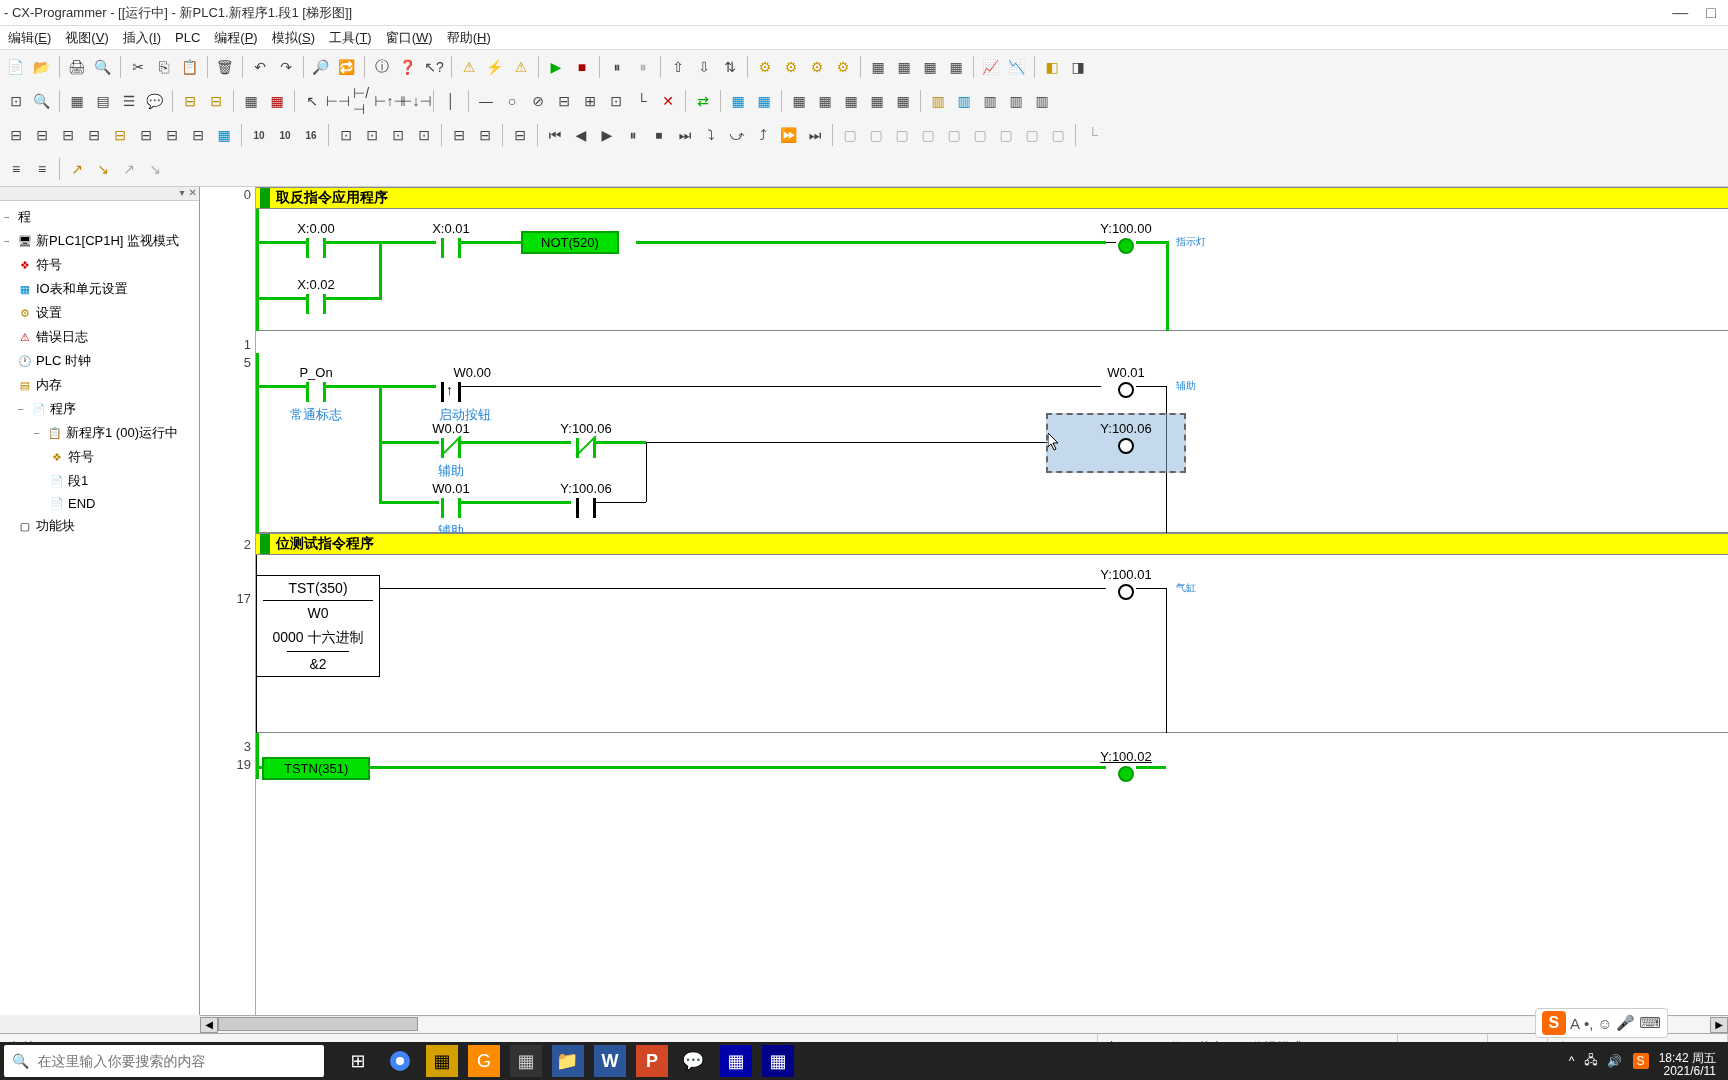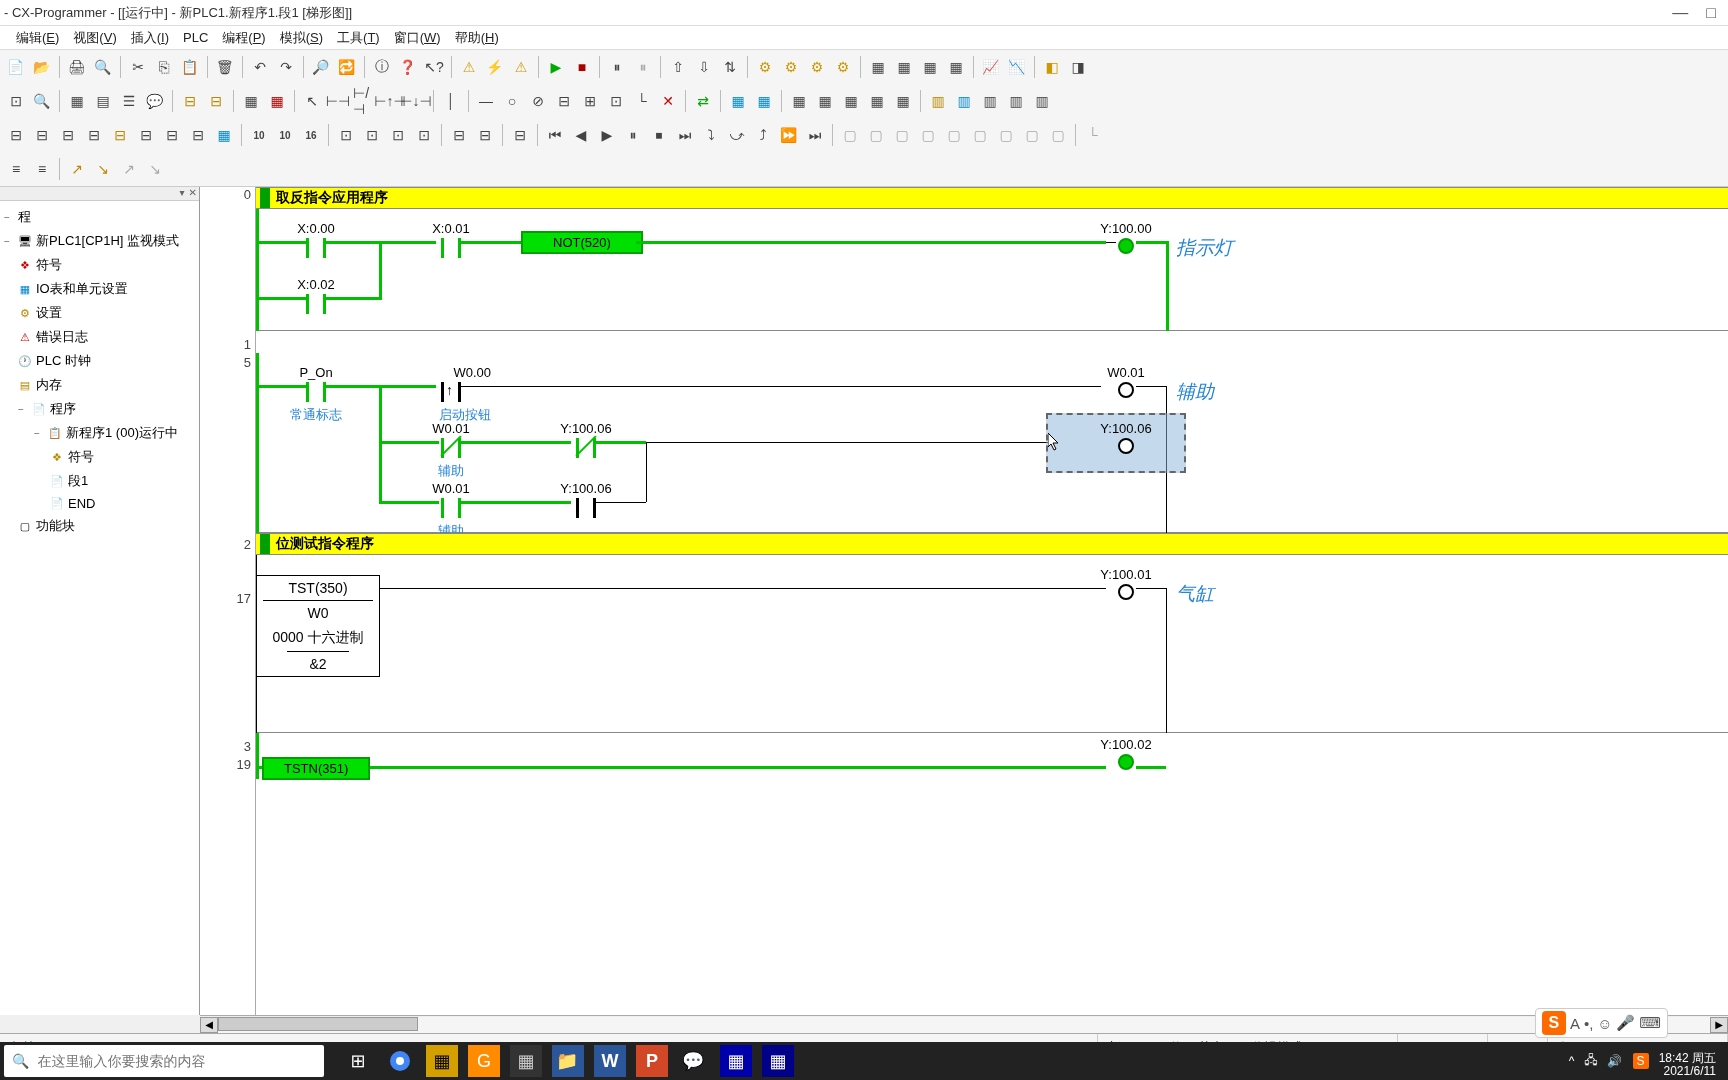--- a/index.html
+++ b/index.html
@@ -5,21 +5,21 @@
 * { margin: 0; padding: 0; box-sizing: border-box; font-family: "Microsoft YaHei", "SimSun", Arial, sans-serif; }
 body { background: #f0f0f0; width: 1728px; height: 1080px; overflow: hidden; font-size: 12px; }
 
 
 .titlebar { height: 26px; background: #fff; display: flex; align-items: center; padding: 0 4px; border-bottom: 1px solid #ddd; }
 .titlebar .title { flex: 1; font-size: 13px; color: #333; }
 .titlebar .win-controls { display: flex; gap: 18px; margin-right: 8px; }
 .titlebar .win-controls span { font-size: 16px; color: #555; cursor: pointer; }
 
 
-.menubar { height: 24px; background: #fff; display: flex; align-items: center; padding: 0 16px; gap: 14px; border-bottom: 1px solid #ddd; }
+.menubar { height: 24px; background: #fff; display: flex; align-items: center; padding: 0 8px; gap: 14px; border-bottom: 1px solid #ddd; }
 .menubar .menu-item { font-size: 13px; color: #222; cursor: pointer; }
 .menubar .menu-item u { text-decoration: underline; }
 
 
 .toolbar-container { background: #f5f5f5; border-bottom: 1px solid #ccc; }
 .toolbar { height: 34px; display: flex; align-items: center; padding: 2px 4px; gap: 2px; }
 .tool-btn { width: 24px; height: 24px; display: flex; align-items: center; justify-content: center; background: transparent; border: 1px solid transparent; cursor: pointer; font-size: 14px; color: #444; }
 .tool-sep { width: 1px; height: 22px; background: #bbb; margin: 0 3px; }
 
 
@@ -63,23 +63,23 @@
 .contact .sym .bar-l { left:30px; }
 .contact .sym .bar-r { right:30px; }
 .contact .sym .nc-slash { position:absolute; left:28px; top:-2px; width:24px; height:24px; }
 .contact .sym .nc-slash::after { content:""; position:absolute; width:2px; height:28px; background:#00c000; left:11px; top:-4px; transform:rotate(45deg);}
 .contact .sym .pulse { position:absolute; left:35px; top:0; font-size:14px; color:#000; }
 
 .coil { position:absolute; width:80px; text-align:center; }
 .coil .label-top { font-size:13px; color:#000; margin-bottom:2px; white-space:nowrap;}
 .coil .circle { width:16px; height:16px; border:2px solid #000; border-radius:50%; margin:0 auto; background:#fff; }
 .coil .circle.on { background:#00d000; border-color:#00a000; }
-.coil .side-label { position:absolute; left:90px; top:14px; font-size:19px; color:#2585d8; white-space:nowrap;font-style:italic;}
-
-.fbox { position:absolute; border:2px solid #00a000; background:#00e000; padding:2px 30px; font-size:13px; color:#000; text-align:center;}
+.coil .side-label { position:absolute; left:90px; top:14px; font-size:10px; color:#2585d8; white-space:nowrap;}
+
+.fbox { position:absolute; border:2px solid #00a000; background:#00e000; padding:2px 18px; font-size:13px; color:#000; text-align:center;}
 
 .instr-box { position:absolute; border:1px solid #000; background:#fff; font-size:14px; text-align:center; }
 .instr-box .row { padding:4px 0; }
 .instr-box .sep-line { border-top:1px solid #000; margin:0 6px;}
 
 .selection-box { position:absolute; border:2px dashed #666; background:rgba(140,180,220,0.5); }
 
 
 .hscroll { height:18px; background:#eee; border-top:1px solid #aaa; display:flex; align-items:center;}
 .hscroll .arrow { width:18px; height:16px; background:#ddd; border:1px solid #999; text-align:center; font-size:10px; line-height:14px;}
@@ -536,21 +536,21 @@
           <div class="row">W0</div>
           <div class="row">0000 十六进制</div>
           <div class="sep-line" style="margin:0 30px;"></div>
           <div class="row">&amp;2</div>
         </div>
       </div>
 
       <div class="rung-body" style="position:absolute; top:546px; left:0; right:0; height:46px; border-bottom:none;">
         <div class="wire v" style="left:0; top:0; height:46px;"></div>
         <div class="wire h" style="left:0; top:33px; width:850px;"></div>
-        <div class="coil" style="left:830px; top:4px;">
+        <div class="coil" style="left:830px; top:16px;text-decoration:underline;">
           <div class="label-top">Y:100.02</div>
           <div class="circle on"></div>
         </div>
         <div class="wire h" style="left:880px; top:33px; width:30px;"></div>
         <div class="fbox" style="left:6px; top:24px; padding:2px 20px;">TSTN(351)</div>
       </div>
 
     </div>
   </div>
 </div>

